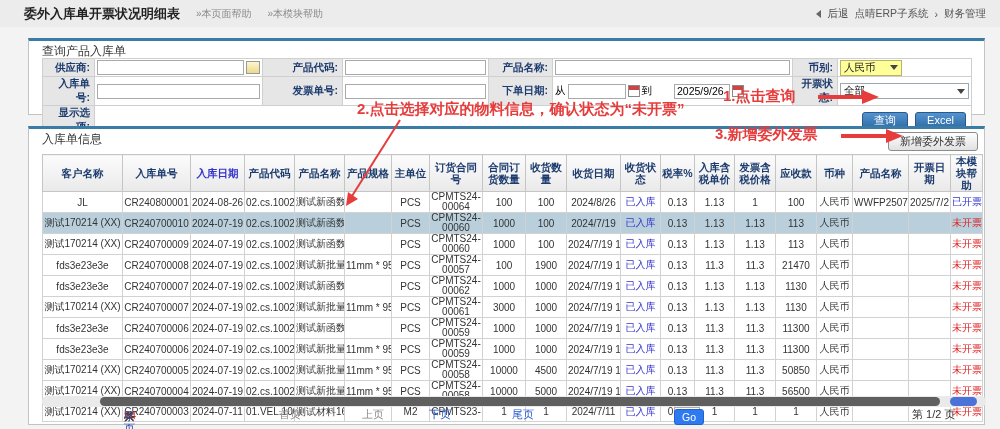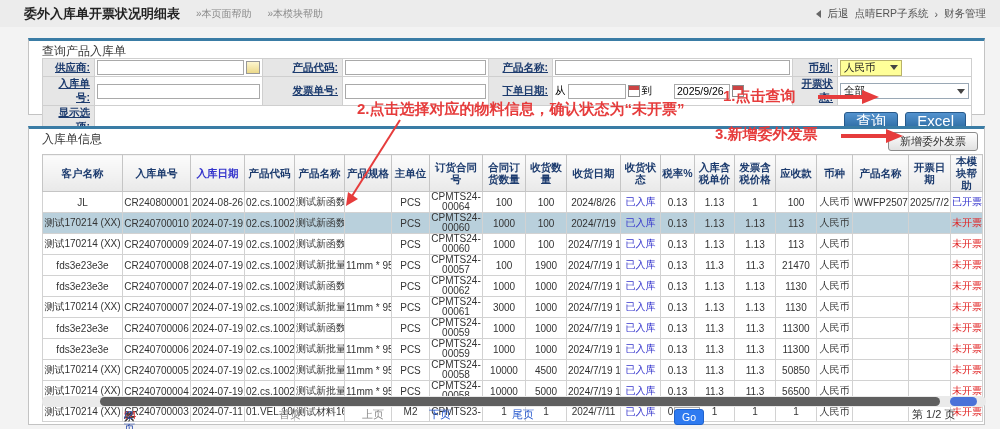--- a/index.html
+++ b/index.html
@@ -16,34 +16,34 @@
 
   
   .panel { position:absolute; left:28px; width:957px; background:#fff; border:1px solid #c3c3c3; border-top:3px solid #3a7ca5; }
   .search-panel { top:38px; height:77px; }
   .grid-panel { top:126px; height:299px; }
   .panel-title { position:absolute; left:13px; top:2px; font-size:12px; color:#333; }
 
   
   .form-table { position:absolute; left:13px; top:17px; width:929px; border-collapse:collapse; table-layout:fixed; }
   .form-table td { border:1px solid #cfcfcf; height:18px; font-size:10.5px; padding:0 2px; background:#fff; overflow:hidden; }
-  .form-table td.flabel { background:#e6e6e6; color:#1c3b6e; font-weight:bold; text-align:right; padding-right:4px;text-decoration:underline; }
+  .form-table td.flabel { background:#e6e6e6; color:#1c3b6e; font-weight:bold; text-align:right; padding-right:4px; }
   .tbox { border:1px solid #a9a9a9; background:#fff; height:15px; font-size:10.5px; padding:0 2px; vertical-align:middle; }
   .w-full { width:100%; }
   .supplier-wrap { display:flex; align-items:center; gap:2px; }
   .supplier-wrap .tbox { flex:1; }
   .picker-icon { width:14px; height:13px; border:1px solid #999; background:linear-gradient(#fdf6cf,#ecd98a); display:inline-block; }
   .date-wrap { display:flex; align-items:center; gap:2px; }
   .cal-icon { width:12px; height:12px; border:1px solid #8a8a8a; background:#fff; position:relative; display:inline-block; }
   .cal-icon::before { content:""; position:absolute; left:0; top:0; width:100%; height:4px; background:#c44; }
   .fakesel { height:16px; border:1px solid #9aa8b5; background:#fff; display:flex; align-items:center; justify-content:space-between; padding:0 3px; font-size:10.5px; color:#222; }
   .fakesel.yellow { background:#ffff99; width:62px; border-color:#b9b26a; }
   .chevron-down-icon { width:0; height:0; border-left:4px solid transparent; border-right:4px solid transparent; border-top:5px solid #444; display:inline-block; }
   .btnrow { display:flex; justify-content:flex-end; align-items:center; gap:7px; padding-right:3px; }
-  .btn-blue { height:17px; padding:0 11px; background:linear-gradient(#5493cf,#2e6da4); border:1px solid #27598a; border-radius:3px; color:#fff; font-size:15px; line-height:15px; display:inline-flex; align-items:center; cursor:pointer; }
+  .btn-blue { height:17px; padding:0 11px; background:linear-gradient(#5493cf,#2e6da4); border:1px solid #27598a; border-radius:3px; color:#fff; font-size:11px; line-height:15px; display:inline-flex; align-items:center; cursor:pointer; }
 
   
   .add-btn { position:absolute; right:6px; top:3px; height:19px; padding:0 11px; font-size:11px; color:#333; background:linear-gradient(#fefefe,#e1e1e1); border:1px solid #8c8c8c; border-radius:3px; display:flex; align-items:center; cursor:pointer; }
   .data-table { position:absolute; left:13px; top:25px; width:940px; border-collapse:collapse; table-layout:fixed; }
   .data-table th { background:linear-gradient(#fcfcfc,#e9e9e9); border:1px solid #c5c5c5; color:#1c3b6e; font-size:10.5px; font-weight:bold; height:26px; line-height:12px; padding:0 1px; }
   .data-table th.link { color:#2244cc; }
   .data-table td { border:1px solid #d2d2d2; height:20px; font-size:10px; color:#333; text-align:center; padding:0 1px; overflow:hidden; white-space:nowrap; }
   .data-table td.wrap { white-space:normal; word-break:break-all; line-height:10px; font-size:10px; }
   .data-table tr.hl td { background:#b9d0dc; }
   .data-table td.link, .data-table th.link { color:#3333cc; }

